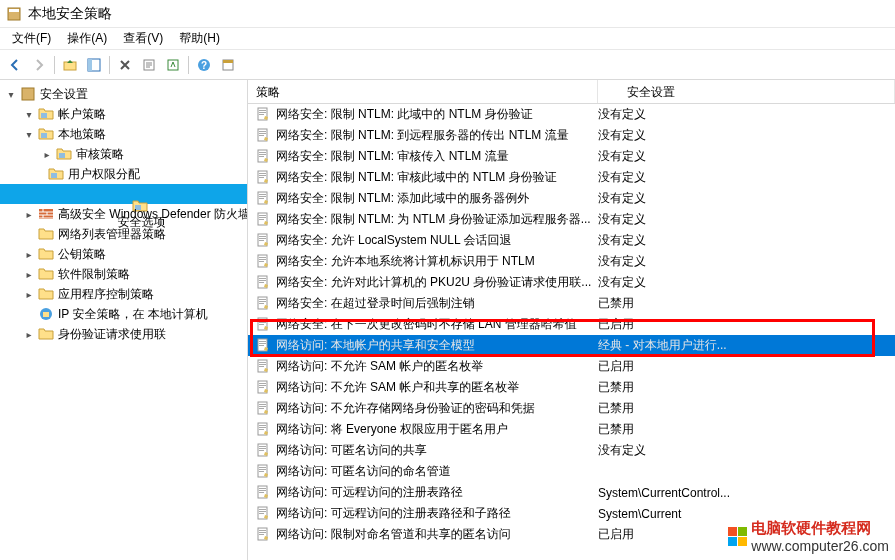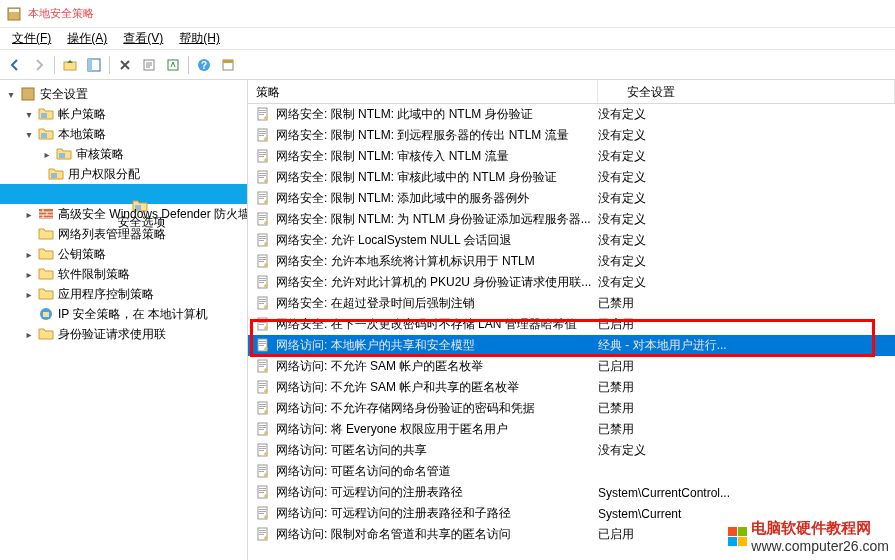--- a/index.html
+++ b/index.html
@@ -1,21 +1,21 @@
 <!DOCTYPE html>
 <html><head>
 <meta charset="utf-8">
 <style>
   * { box-sizing: border-box; margin: 0; padding: 0; }
   html, body { width: 895px; height: 560px; font-family: "Microsoft YaHei", "Segoe UI", sans-serif; font-size: 12px; background: #fff; overflow: hidden; }
   .titlebar { height: 28px; display: flex; align-items: center; padding: 0 6px; background: #fff; border-bottom: 1px solid #e8e8e8; }
   .titlebar .icon { width: 16px; height: 16px; margin-right: 6px; }
-  .titlebar .title { font-size: 11px; color: #ef4444; }
+  .titlebar .title { font-size: 14px; color: #000000; }
   .menubar { height: 22px; display: flex; align-items: center; padding: 0 4px; background: #fff; border-bottom: 1px solid #e8e8e8; }
-  .menubar .item { padding: 2px 8px; cursor: default; text-decoration: underline; }
+  .menubar .item { padding: 2px 8px; cursor: default; }
   .toolbar { height: 30px; display: flex; align-items: center; padding: 0 4px; gap: 2px; background: #fff; border-bottom: 1px solid #d9d9d9; }
   .toolbar .btn { width: 22px; height: 22px; display: flex; align-items: center; justify-content: center; border: 1px solid transparent; }
   .toolbar .sep { width: 1px; height: 18px; background: #ccc; margin: 0 2px; }
   .body { display: flex; height: calc(560px - 28px - 22px - 30px); }
   .tree { width: 248px; border-right: 1px solid #d9d9d9; padding: 4px 0; overflow: auto; }
   .tree-row { display: flex; align-items: center; height: 20px; padding-right: 4px; cursor: default; white-space: nowrap; }
   .tree-row.selected { background: #0ea5e9; flex-direction: column; }
   .tw { width: 14px; height: 14px; display: inline-flex; align-items: center; justify-content: center; margin-right: 2px; flex: none; }
   .twist { font-size: 10px; color: #555; }
   .tree-icon { width: 16px; height: 16px; margin-right: 4px; flex: none; }

